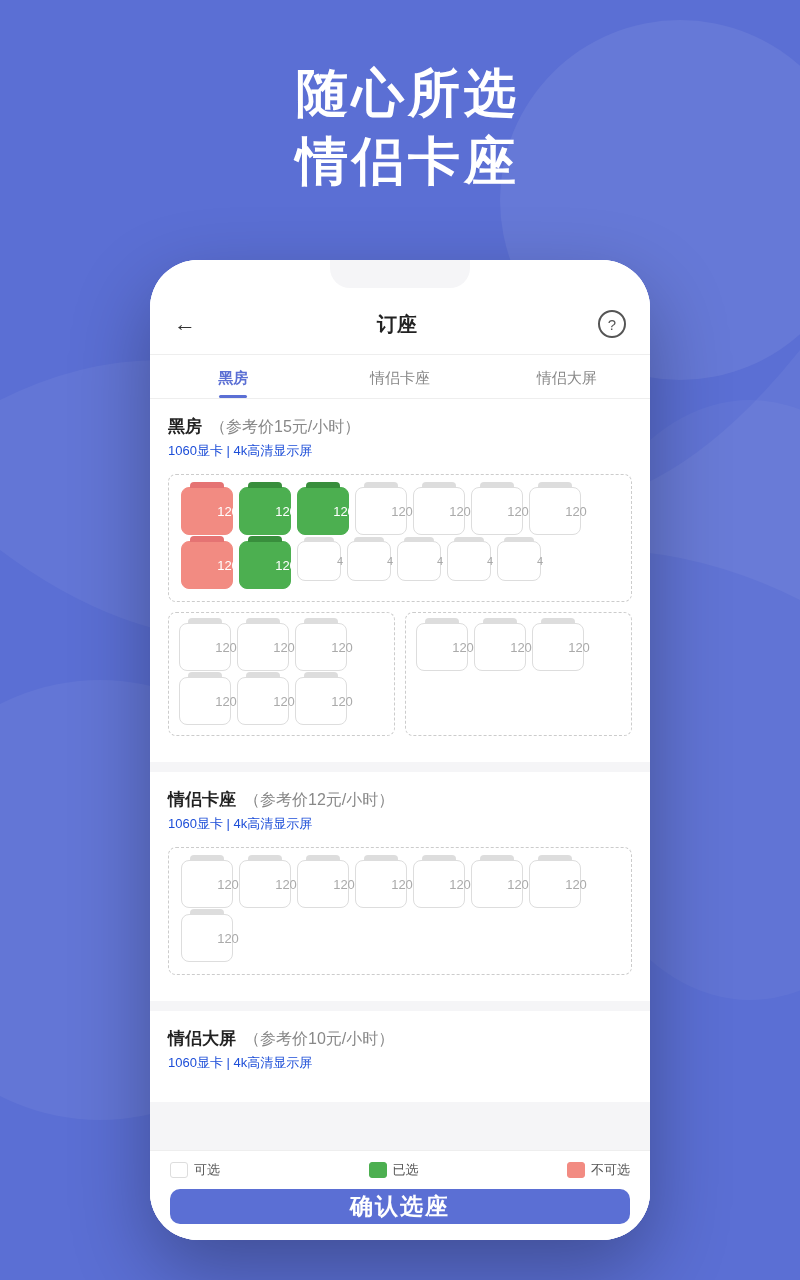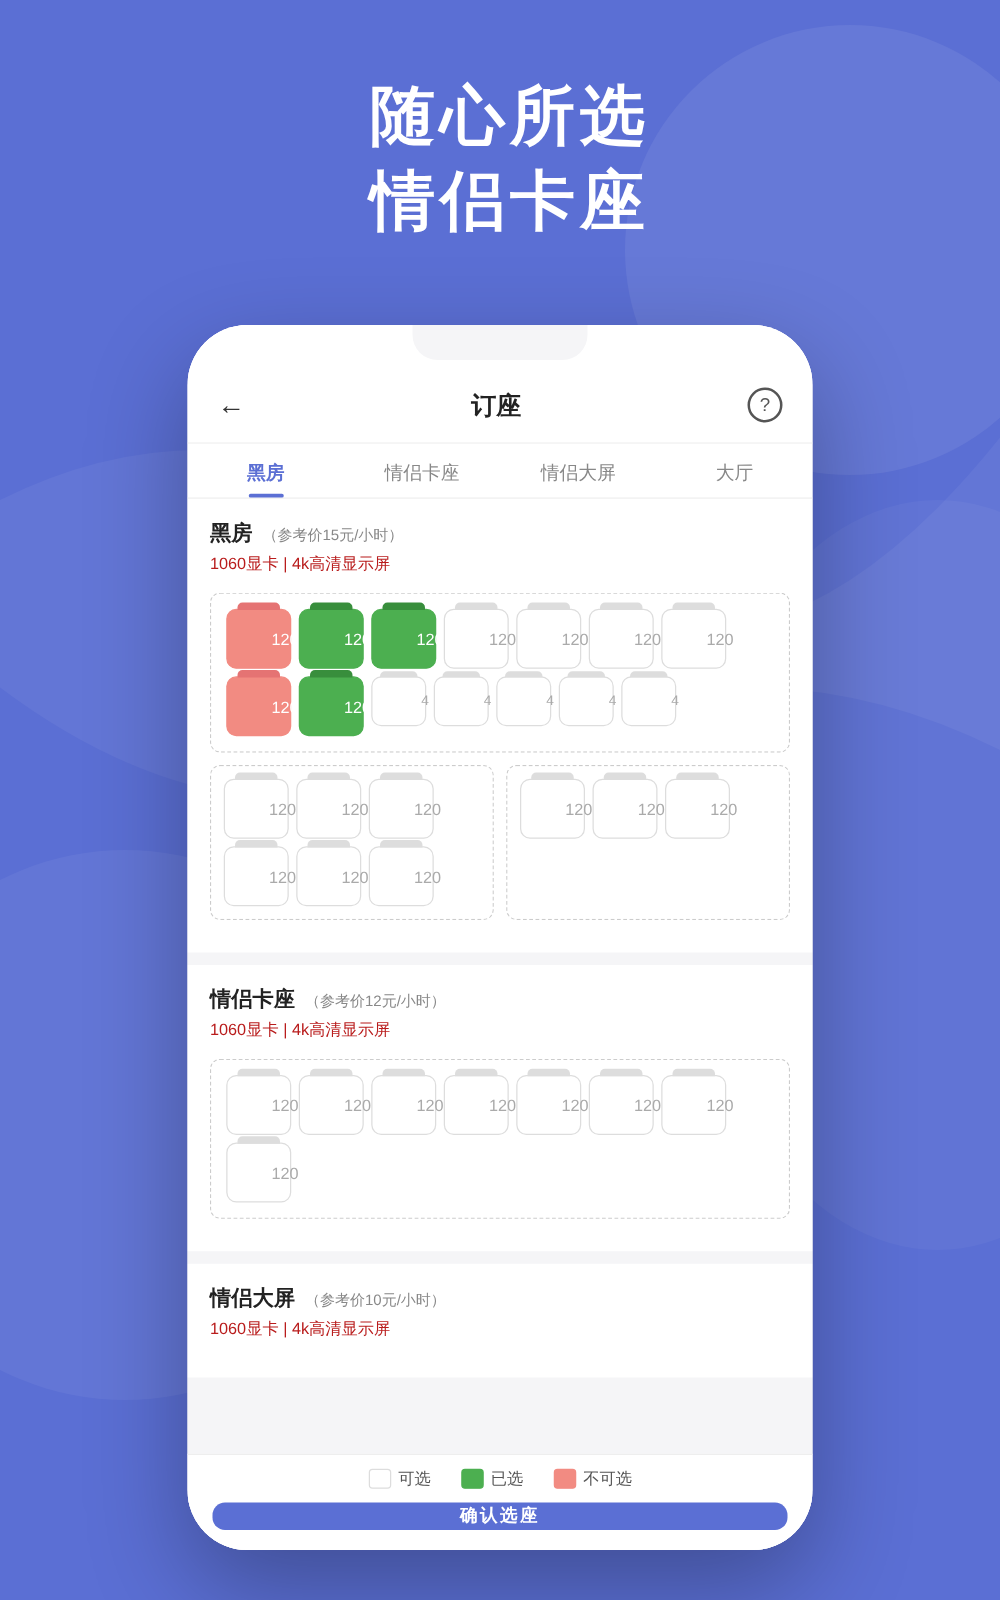--- a/index.html
+++ b/index.html
@@ -155,27 +155,27 @@
     .section-title {
       font-size: 17px;
       font-weight: 700;
       color: #222;
       display: flex;
       align-items: baseline;
       gap: 8px;
       margin-bottom: 4px;
     }
     .section-price {
-      font-size: 12px;
+      font-size: 16px;
       font-weight: 400;
       color: #888;
     }
     .section-specs {
       font-size: 13px;
-      color: #b91c1c;
+      color: #1d4ed8;
       margin-bottom: 14px;
     }
 
     
     .seat-grid-outer {
       border: 1.5px dashed #ccc;
       border-radius: 8px;
       padding: 12px;
       margin-bottom: 10px;
     }
@@ -260,21 +260,21 @@
     
     .bottom-bar {
       position: absolute;
       bottom: 0; left: 0; right: 0;
       background: white;
       padding: 10px 20px 16px;
       border-top: 1px solid #eee;
     }
     .legend {
       display: flex;
-      justify-content: center;
+      justify-content: space-between;
       align-items: center;
       gap: 24px;
       margin-bottom: 10px;
     }
     .legend-item {
       display: flex;
       align-items: center;
       gap: 6px;
       font-size: 13px;
       color: #555;
@@ -288,21 +288,21 @@
     .legend-box.selected { background: #4caf50; border-color: #4caf50; }
     .legend-box.occupied { background: #f28b82; border-color: #f28b82; }
 
     .confirm-btn {
       width: 100%;
       background: #5b6fd4;
       color: white;
       border: none;
       border-radius: 10px;
       padding: 2px;
-      font-size: 14px;
+      font-size: 23px;
       font-weight: 600;
       cursor: pointer;
       letter-spacing: 2px;
     }
   </style>
 </head>
 <body>
 
 <svg class="bg-decoration" viewBox="0 0 800 1280" xmlns="http://www.w3.org/2000/svg">
   <circle cx="680" cy="200" r="180" fill="rgba(255,255,255,0.07)"></circle>
@@ -326,21 +326,20 @@
     <div class="app-header">
       <div class="back-btn">←</div>
       <div class="header-title">订座</div>
       <div class="help-btn">?</div>
     </div>
 
     <div class="tabs">
       <div class="tab active">黑房</div>
       <div class="tab">情侣卡座</div>
       <div class="tab">情侣大屏</div>
-      <div class="tab">大厅</div>
     </div>
 
     <div class="scroll-area">
 
       <div class="section">
         <div class="section-title">
           <span>黑房</span>
           <span class="section-price">（参考价15元/小时）</span>
         </div>
         <div class="section-specs">1060显卡  |  4k高清显示屏</div>

